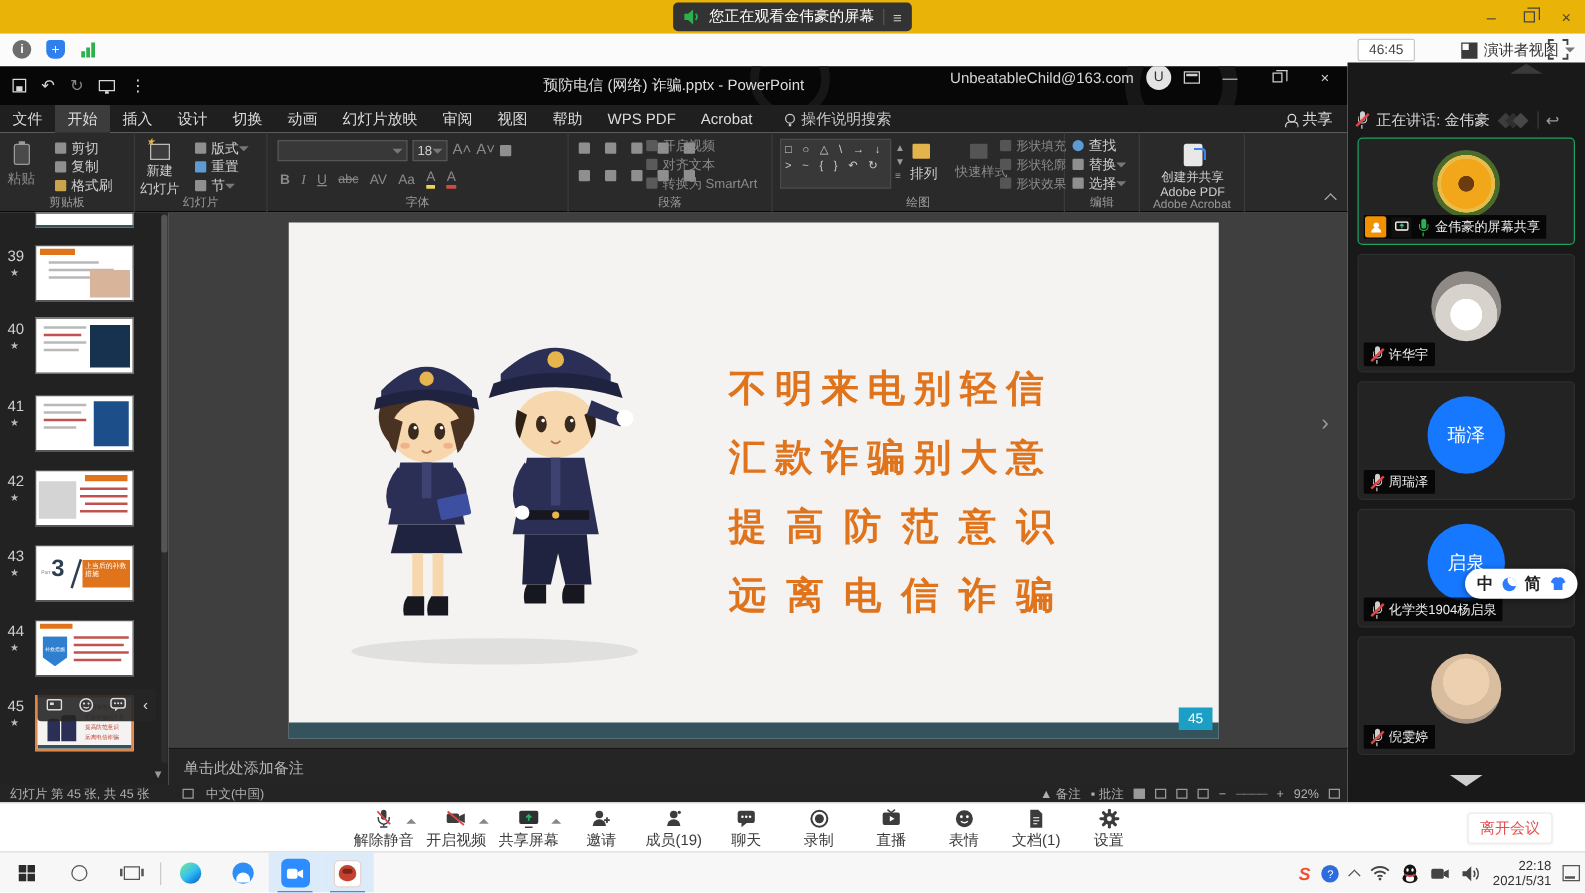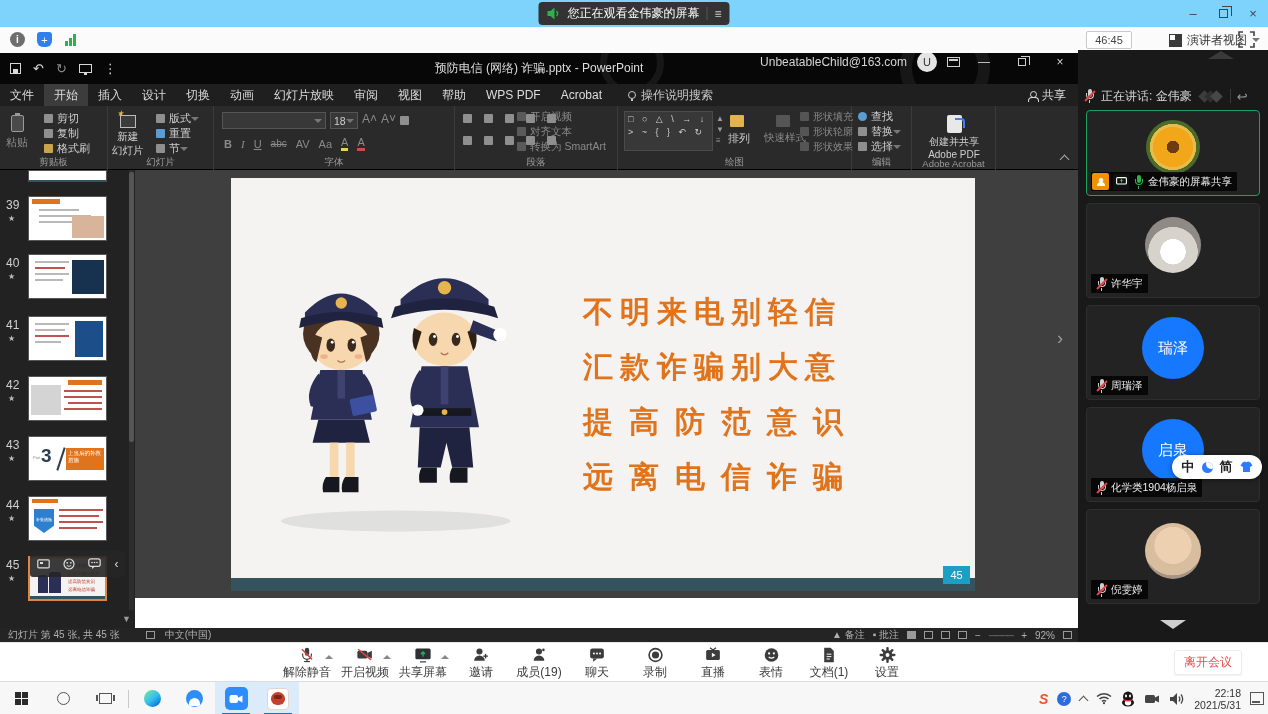--- a/index.html
+++ b/index.html
@@ -1,21 +1,21 @@
 <!DOCTYPE html>
 <html><head>
 <meta charset="utf-8">
 <style>
   * { margin:0; padding:0; box-sizing:border-box; }
   html,body { background:#fff; }
   #app { position:relative; width:1268px; height:714px; overflow:hidden;
          font-family:"Liberation Sans",sans-serif; background:#fff; }
 
   
-  .top-strip { position:absolute; left:0; top:0; width:1268px; height:27px; background:#7dd3fc; }
+  .top-strip { position:absolute; left:0; top:0; width:1268px; height:27px; background:#eab308; }
   .watch-pill { position:absolute; left:50%; top:2px; transform:translateX(-50%);
     height:23px; background:#333; border-radius:4px; display:flex; align-items:center;
     padding:0 8px; gap:7px; }
   .watch-pill .txt { color:#fff; font-size:12px; white-space:nowrap; }
   .pill-sep { width:1px; height:13px; background:#555; }
   .pill-menu { color:#ccc; font-size:12px; cursor:default; }
   .win-ctrls { position:absolute; right:0; top:0; height:27px; display:flex; }
   .win-ctrls span { width:30px; height:27px; display:flex; align-items:center; justify-content:center;
     color:#444; font-size:13px; }
   .restore-glyph { width:9px; height:9px; border:1px solid #444; position:relative; }
@@ -640,20 +640,21 @@
         <span class="sline ls7">汇款诈骗别大意</span>
         <span class="sline ls6">提高防范意识</span>
         <span class="sline ls6">远离电信诈骗</span>
       </div>
       <div class="slide-bottom"></div>
       <div class="slide-num-badge">45</div>
     </div>
     <div class="panel-handle">›</div>
   </div>
 
+  <div class="notes">单击此处添加备注</div>
 
   <div class="statusbar">
     <span style="padding-left:8px;">幻灯片 第 45 张, 共 45 张</span>
     <span class="sep20"></span>
     <i class="vbox"></i>
     <span style="padding-left:10px;">中文(中国)</span>
     <div class="sb-right">
       <span>▲ <span>备注</span></span>
       <span>▪ <span>批注</span></span>
       <i class="vbox f"></i>

